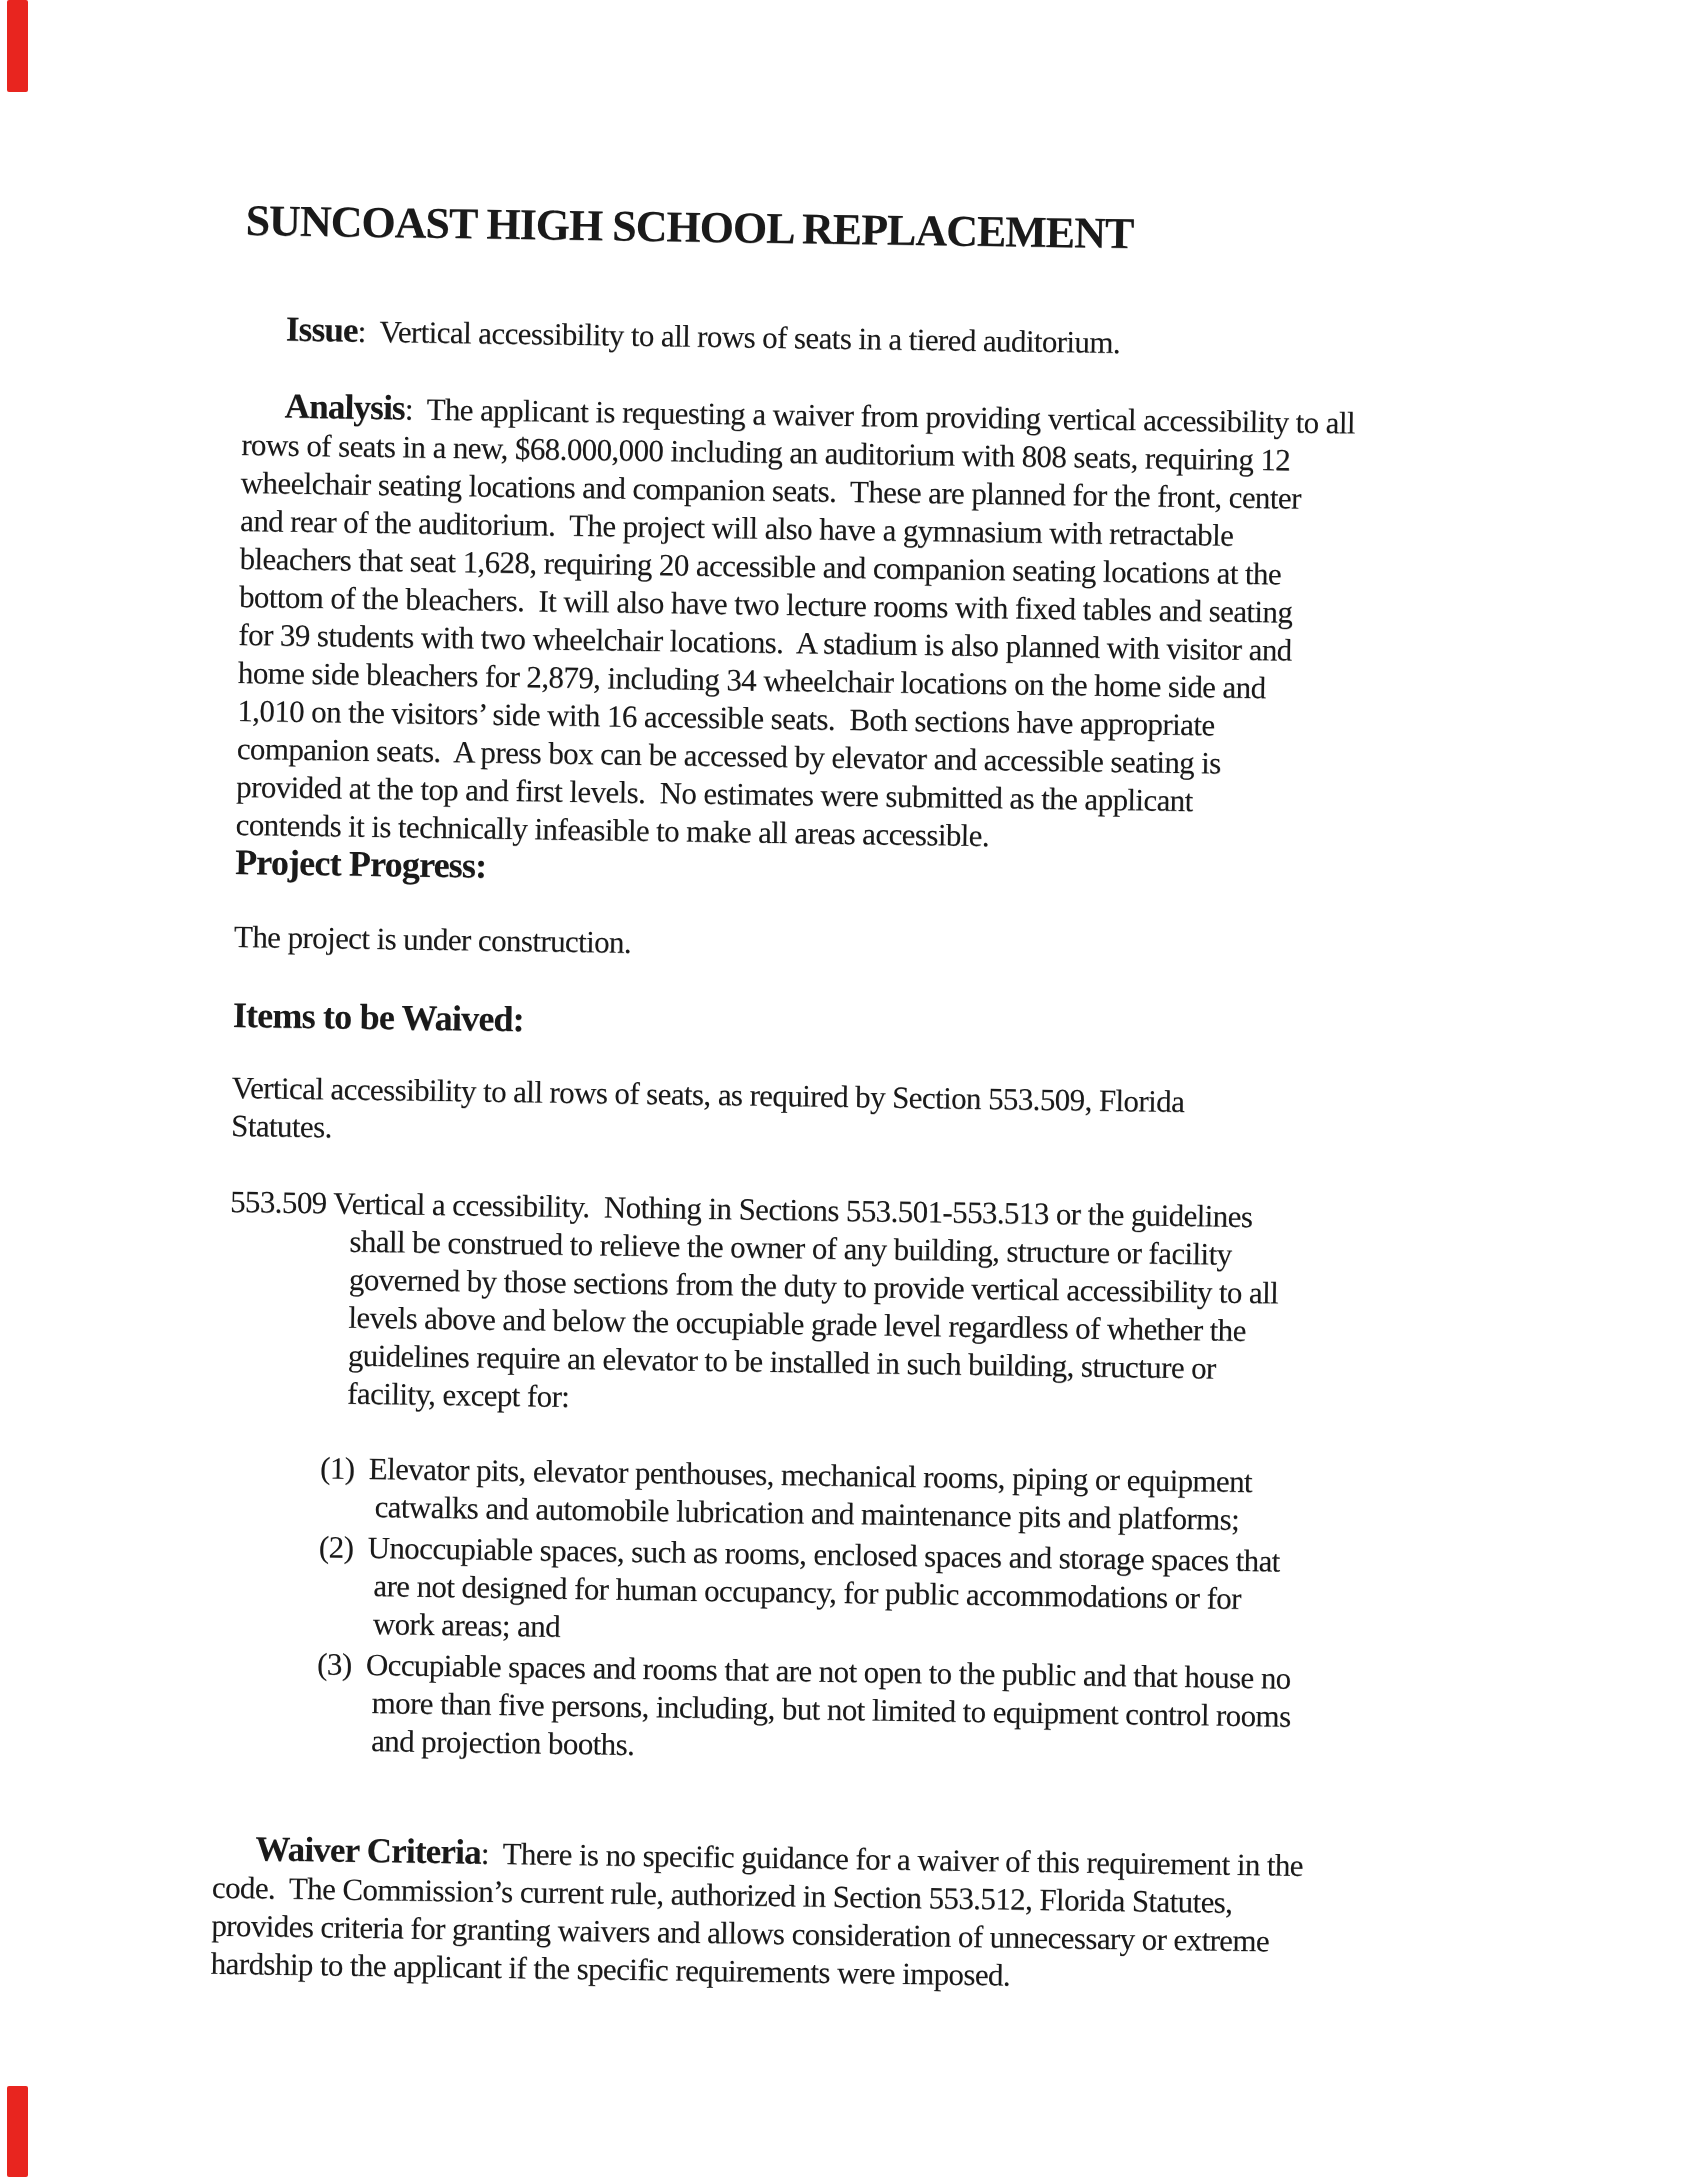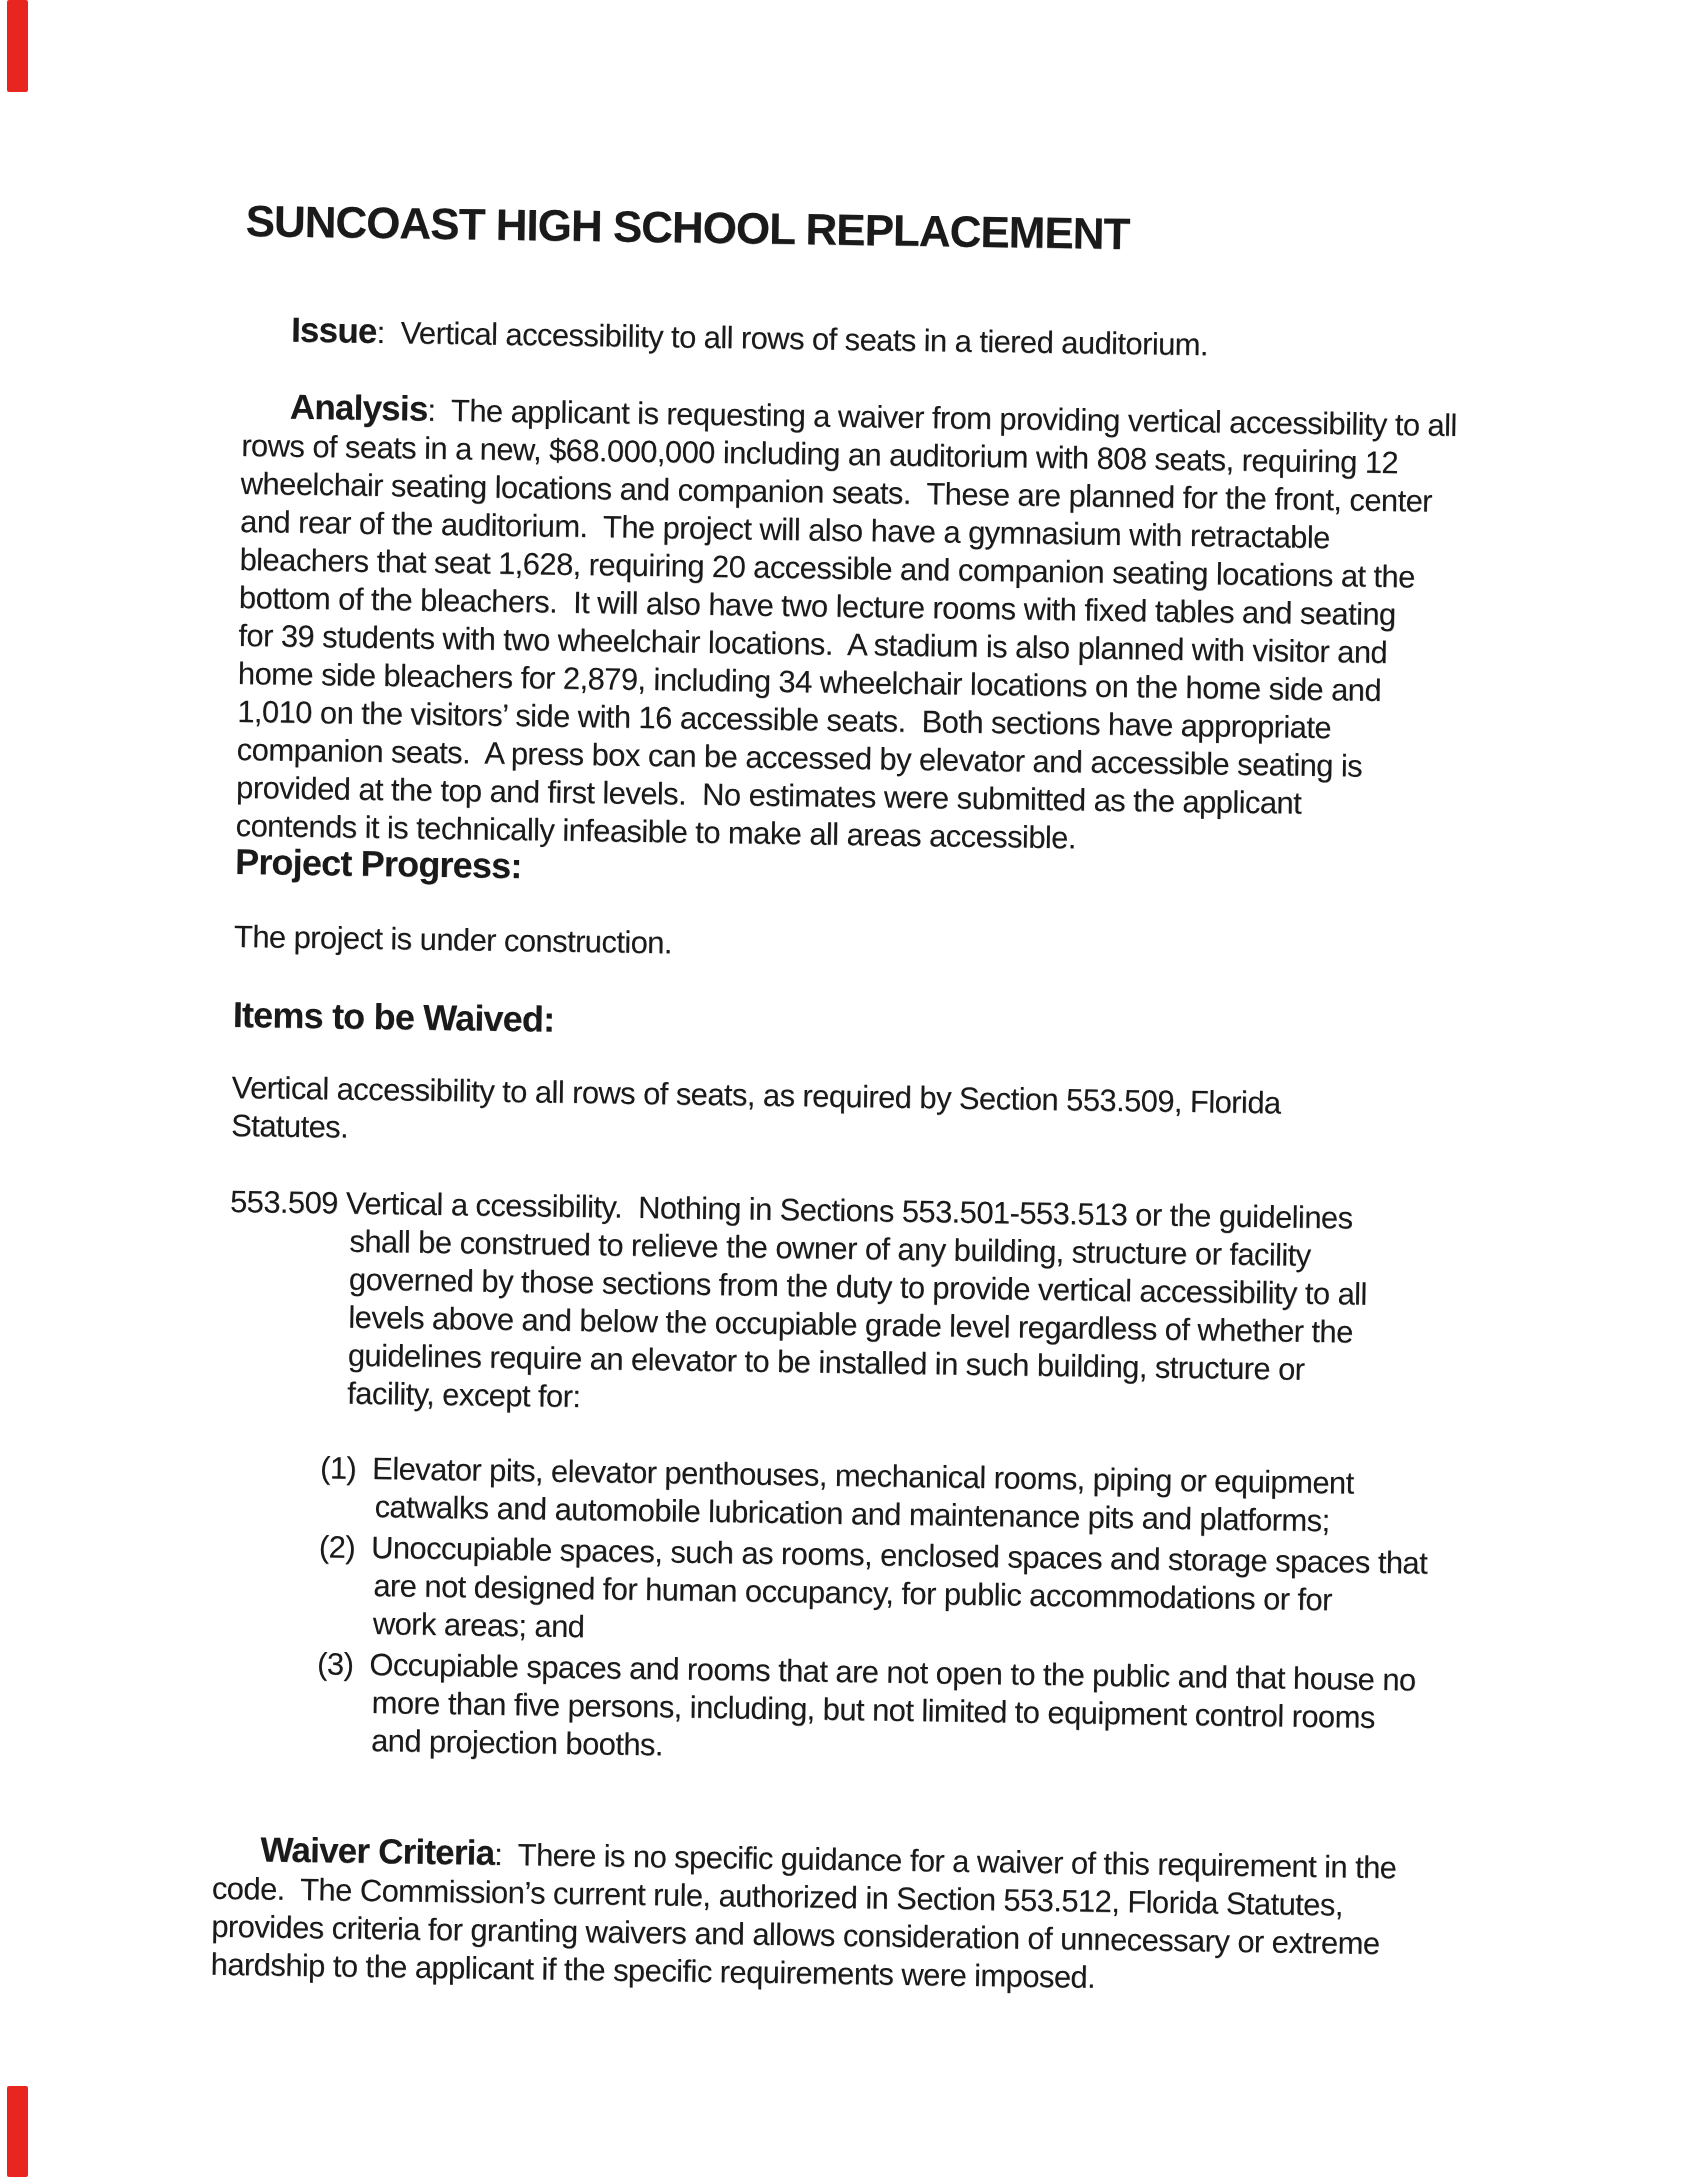--- a/index.html
+++ b/index.html
@@ -8,21 +8,21 @@
     width: 1683px;
     height: 2177px;
     background: #ffffff;
     overflow: hidden;
   }
   .page {
     position: relative;
     width: 1683px;
     height: 1562px;
     background: #ffffff;
-    font-family: Liberation Sans, sans-serif;
+    font-family: Liberation Serif, serif;
     color: #1a1a1a;
   }
   
   .edge-mark {
     position: absolute;
     left: 7px;
     width: 21px;
     border-radius: 2px;
   }
   .edge-mark.top { top: 0; height: 92px; }

